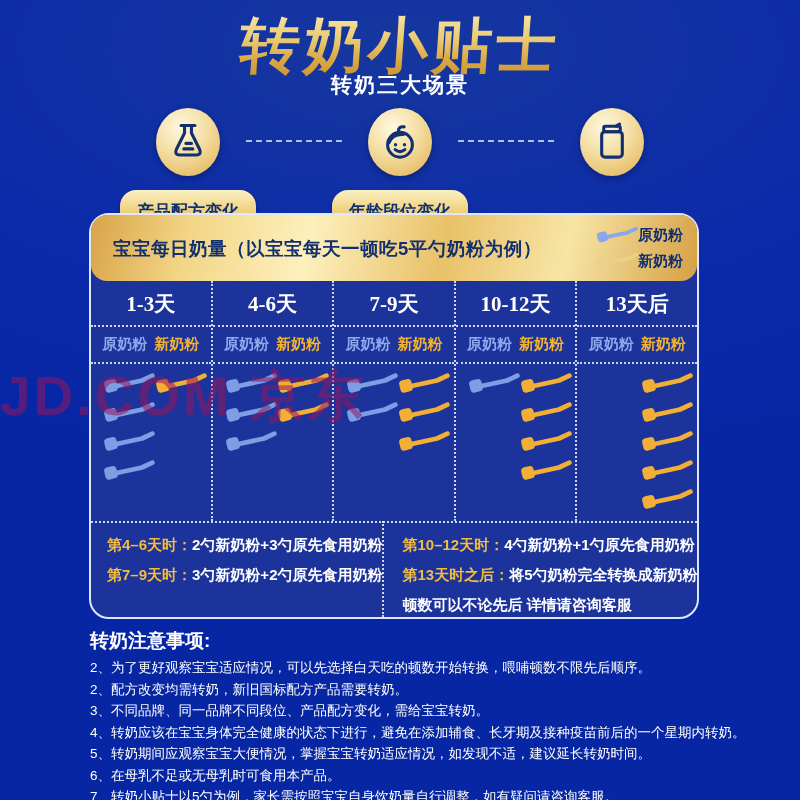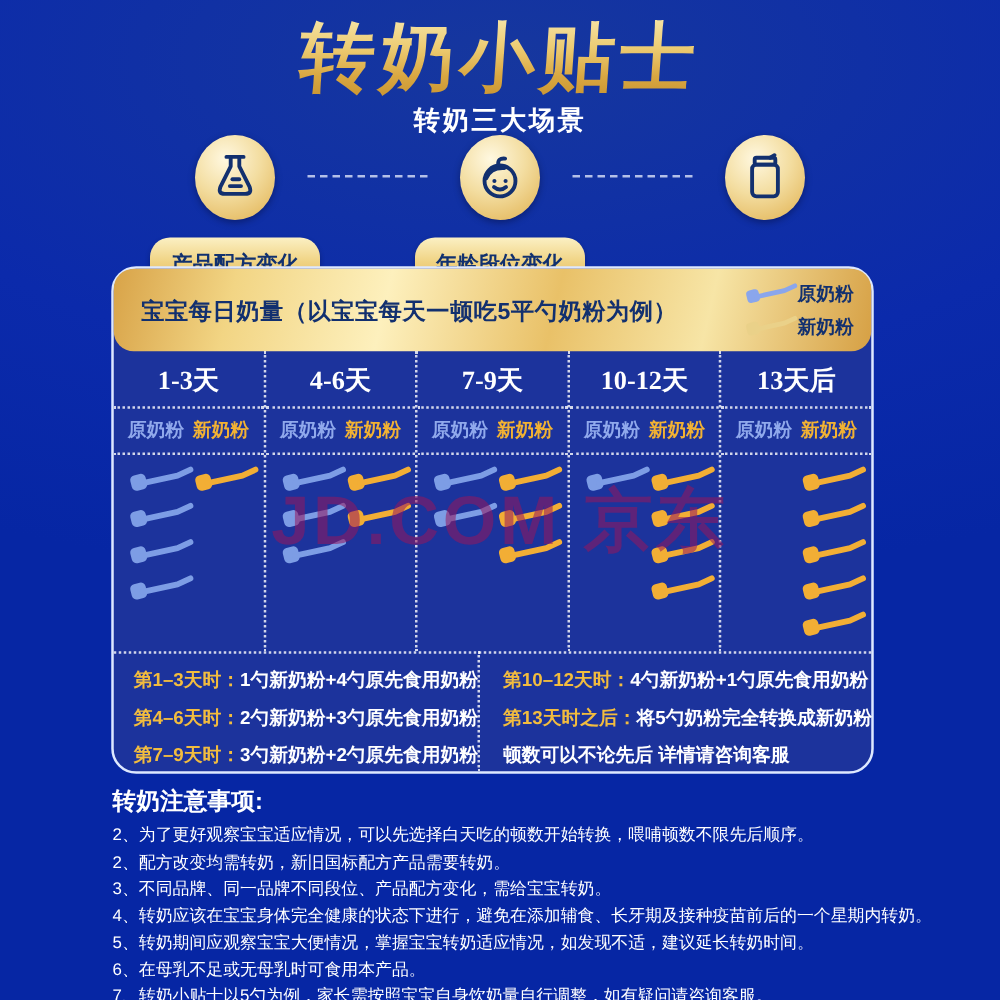--- a/index.html
+++ b/index.html
@@ -5,21 +5,21 @@
   html,body{margin:0;padding:0;}
   body{font-family:"Liberation Sans","DejaVu Sans",sans-serif;}
   .canvas{position:relative;width:800px;height:800px;overflow:hidden;
     background:radial-gradient(ellipse 900px 420px at 50% 6%, #16379e 0%, #0b2aab 60%, #0626a4 100%);}
   
   .title{position:absolute;top:6px;left:0;width:100%;margin:0;text-align:center;
     font-size:60px;font-weight:900;letter-spacing:4px;transform:skewX(-4deg);
     background:linear-gradient(180deg,#f9ecb8 0%,#eccb72 40%,#d9a741 68%,#c28c2a 100%);
     -webkit-background-clip:text;background-clip:text;color:transparent;
     text-shadow:none;}
-  .subtitle{position:absolute;top:82px;left:0;width:100%;text-align:center;
+  .subtitle{position:absolute;top:71px;left:0;width:100%;text-align:center;
     color:#ffffff;font-size:21px;font-weight:bold;letter-spacing:2px;}
   
   .scene{position:absolute;top:108px;width:240px;text-align:center;}
   .scene-oval{width:64px;height:68px;margin:0 auto;border-radius:50%;
     background:radial-gradient(circle at 38% 28%, #fff8e0 0%, #f3ddA0 45%, #e7c06b 80%, #d4a348 100%);
     display:flex;align-items:center;justify-content:center;
     box-shadow:0 2px 6px rgba(0,0,20,.35);}
   .scene-oval svg{width:44px;height:44px;}
   .scene-pill{display:inline-block;margin-top:14px;padding:10px 17px;border-radius:16px;
     background:linear-gradient(180deg,#fbf0c4 0%,#f0d383 45%,#dfae54 100%);
@@ -52,21 +52,21 @@
   .spoon{position:absolute;width:52px;height:23px;}
   
   .summary{position:absolute;left:0;top:306px;width:100%;height:96px;display:flex;box-sizing:border-box;}
   .sum-col{box-sizing:border-box;padding-top:9px;}
   .sum-col.left{width:302px;padding-left:16px;}
   .sum-col.right{flex:1;border-left:2px dotted rgba(255,255,255,.8);padding-left:18px;}
   .sum-row{height:30px;line-height:30px;font-size:15px;font-weight:bold;white-space:nowrap;}
   .sum-label{color:#f2bc3e;}
   .sum-text{color:#ffffff;}
   
-  .watermark{position:absolute;left:0;top:380px;width:100%;text-align:center;
+  .watermark{position:absolute;left:0;top:360px;width:100%;text-align:left;
     font-size:55px;font-weight:bold;letter-spacing:3px;color:rgba(150,22,92,.55);pointer-events:none;}
   
   .notes{position:absolute;left:90px;top:628px;width:670px;color:#ffffff;}
   .notes-title{font-size:19px;font-weight:bold;margin-bottom:3px;}
   .note-line{font-size:13.5px;line-height:21.5px;}
 </style>
 </head>
 <body>
 
 <div class="canvas">
@@ -269,21 +269,20 @@
               </svg></span>
             <span class="spoon" style="left:64px;top:124px"><svg viewBox="0 0 60 26" width="100%" height="100%">
     <rect x="2" y="8.5" width="14.5" height="14.5" rx="4.5" fill="#f2ae35" transform="rotate(-14 9 16)"></rect>
     <path d="M13 16.5 L45 9.5 L57 4" stroke="#f2ae35" stroke-width="5.5" fill="none" stroke-linecap="round" stroke-linejoin="round"></path>
               </svg></span>
           </div>
         </div>
       </div>
     <div class="summary">
       <div class="sum-col left" id="sum-left">
-          <div class="sum-row"><span class="sum-label">第1–3天时：</span><span class="sum-text">1勺新奶粉+4勺原先食用奶粉</span></div>
           <div class="sum-row"><span class="sum-label">第4–6天时：</span><span class="sum-text">2勺新奶粉+3勺原先食用奶粉</span></div>
           <div class="sum-row"><span class="sum-label">第7–9天时：</span><span class="sum-text">3勺新奶粉+2勺原先食用奶粉</span></div>
         </div>
       <div class="sum-col right" id="sum-right">
           <div class="sum-row"><span class="sum-label">第10–12天时：</span><span class="sum-text">4勺新奶粉+1勺原先食用奶粉</span></div>
           <div class="sum-row"><span class="sum-label">第13天时之后：</span><span class="sum-text">将5勺奶粉完全转换成新奶粉</span></div>
           <div class="sum-row"><span class="sum-label"></span><span class="sum-text">顿数可以不论先后 详情请咨询客服</span></div>
         </div>
     </div>
   </div>

